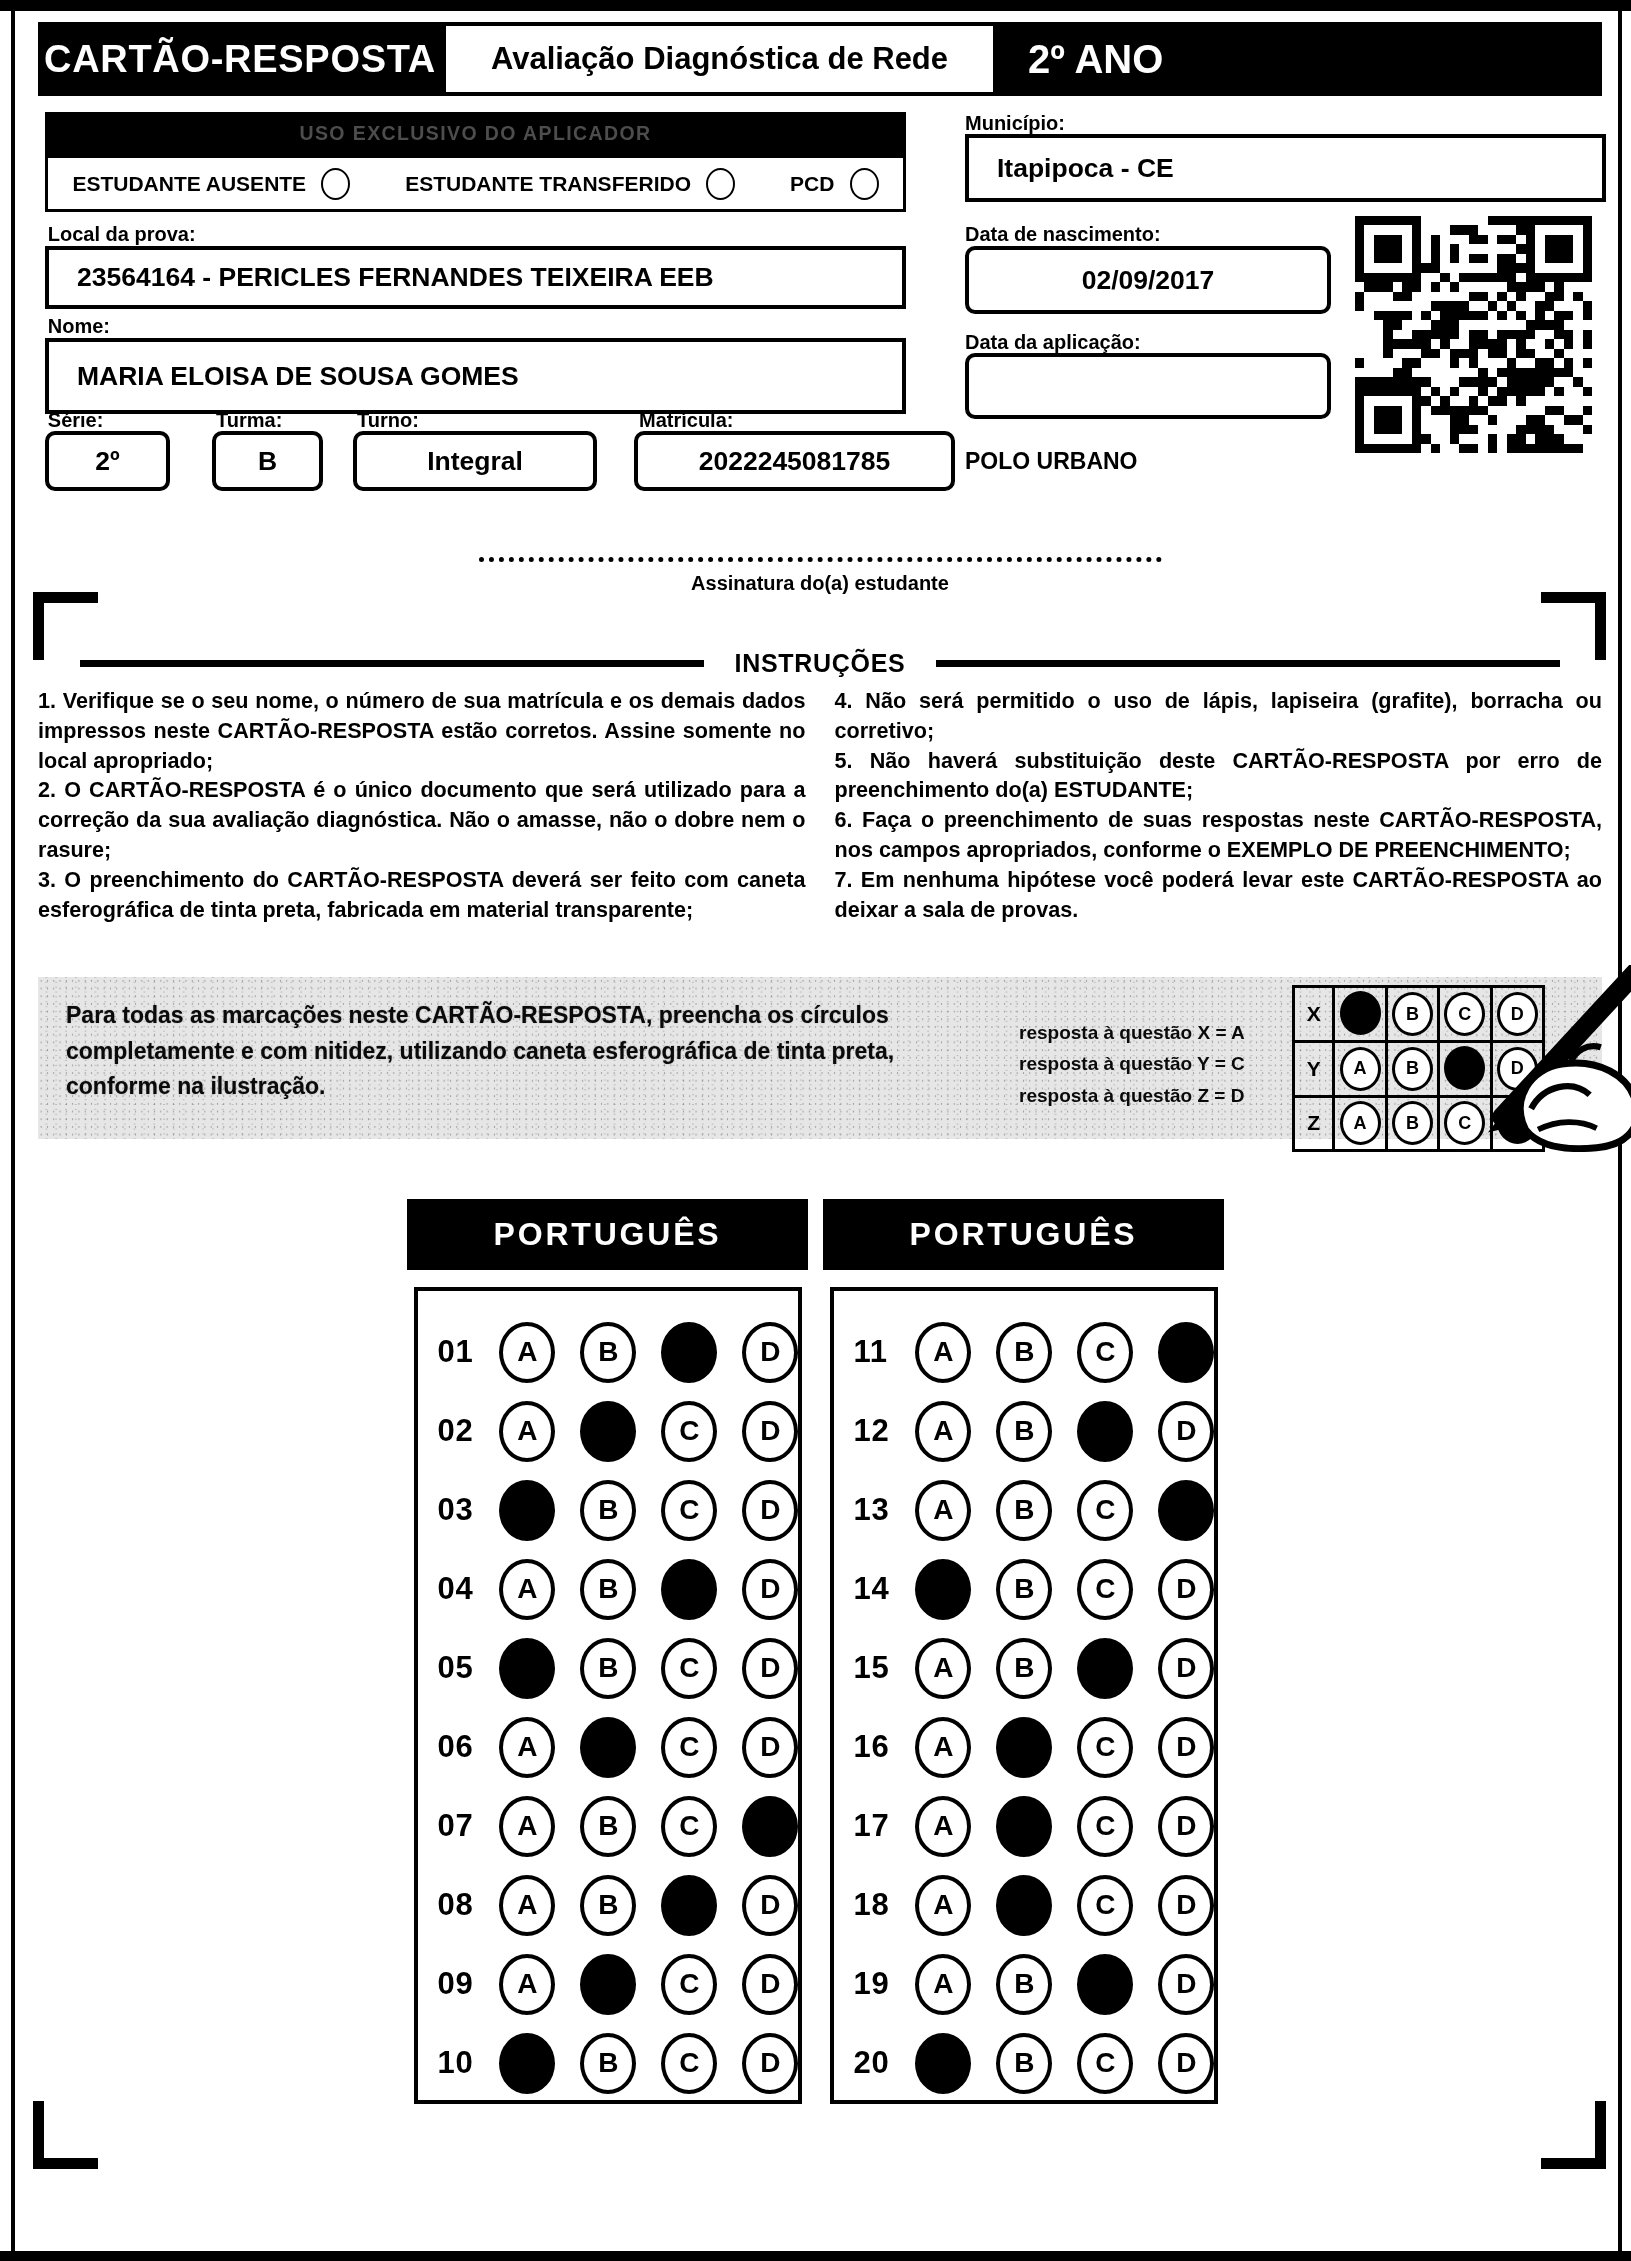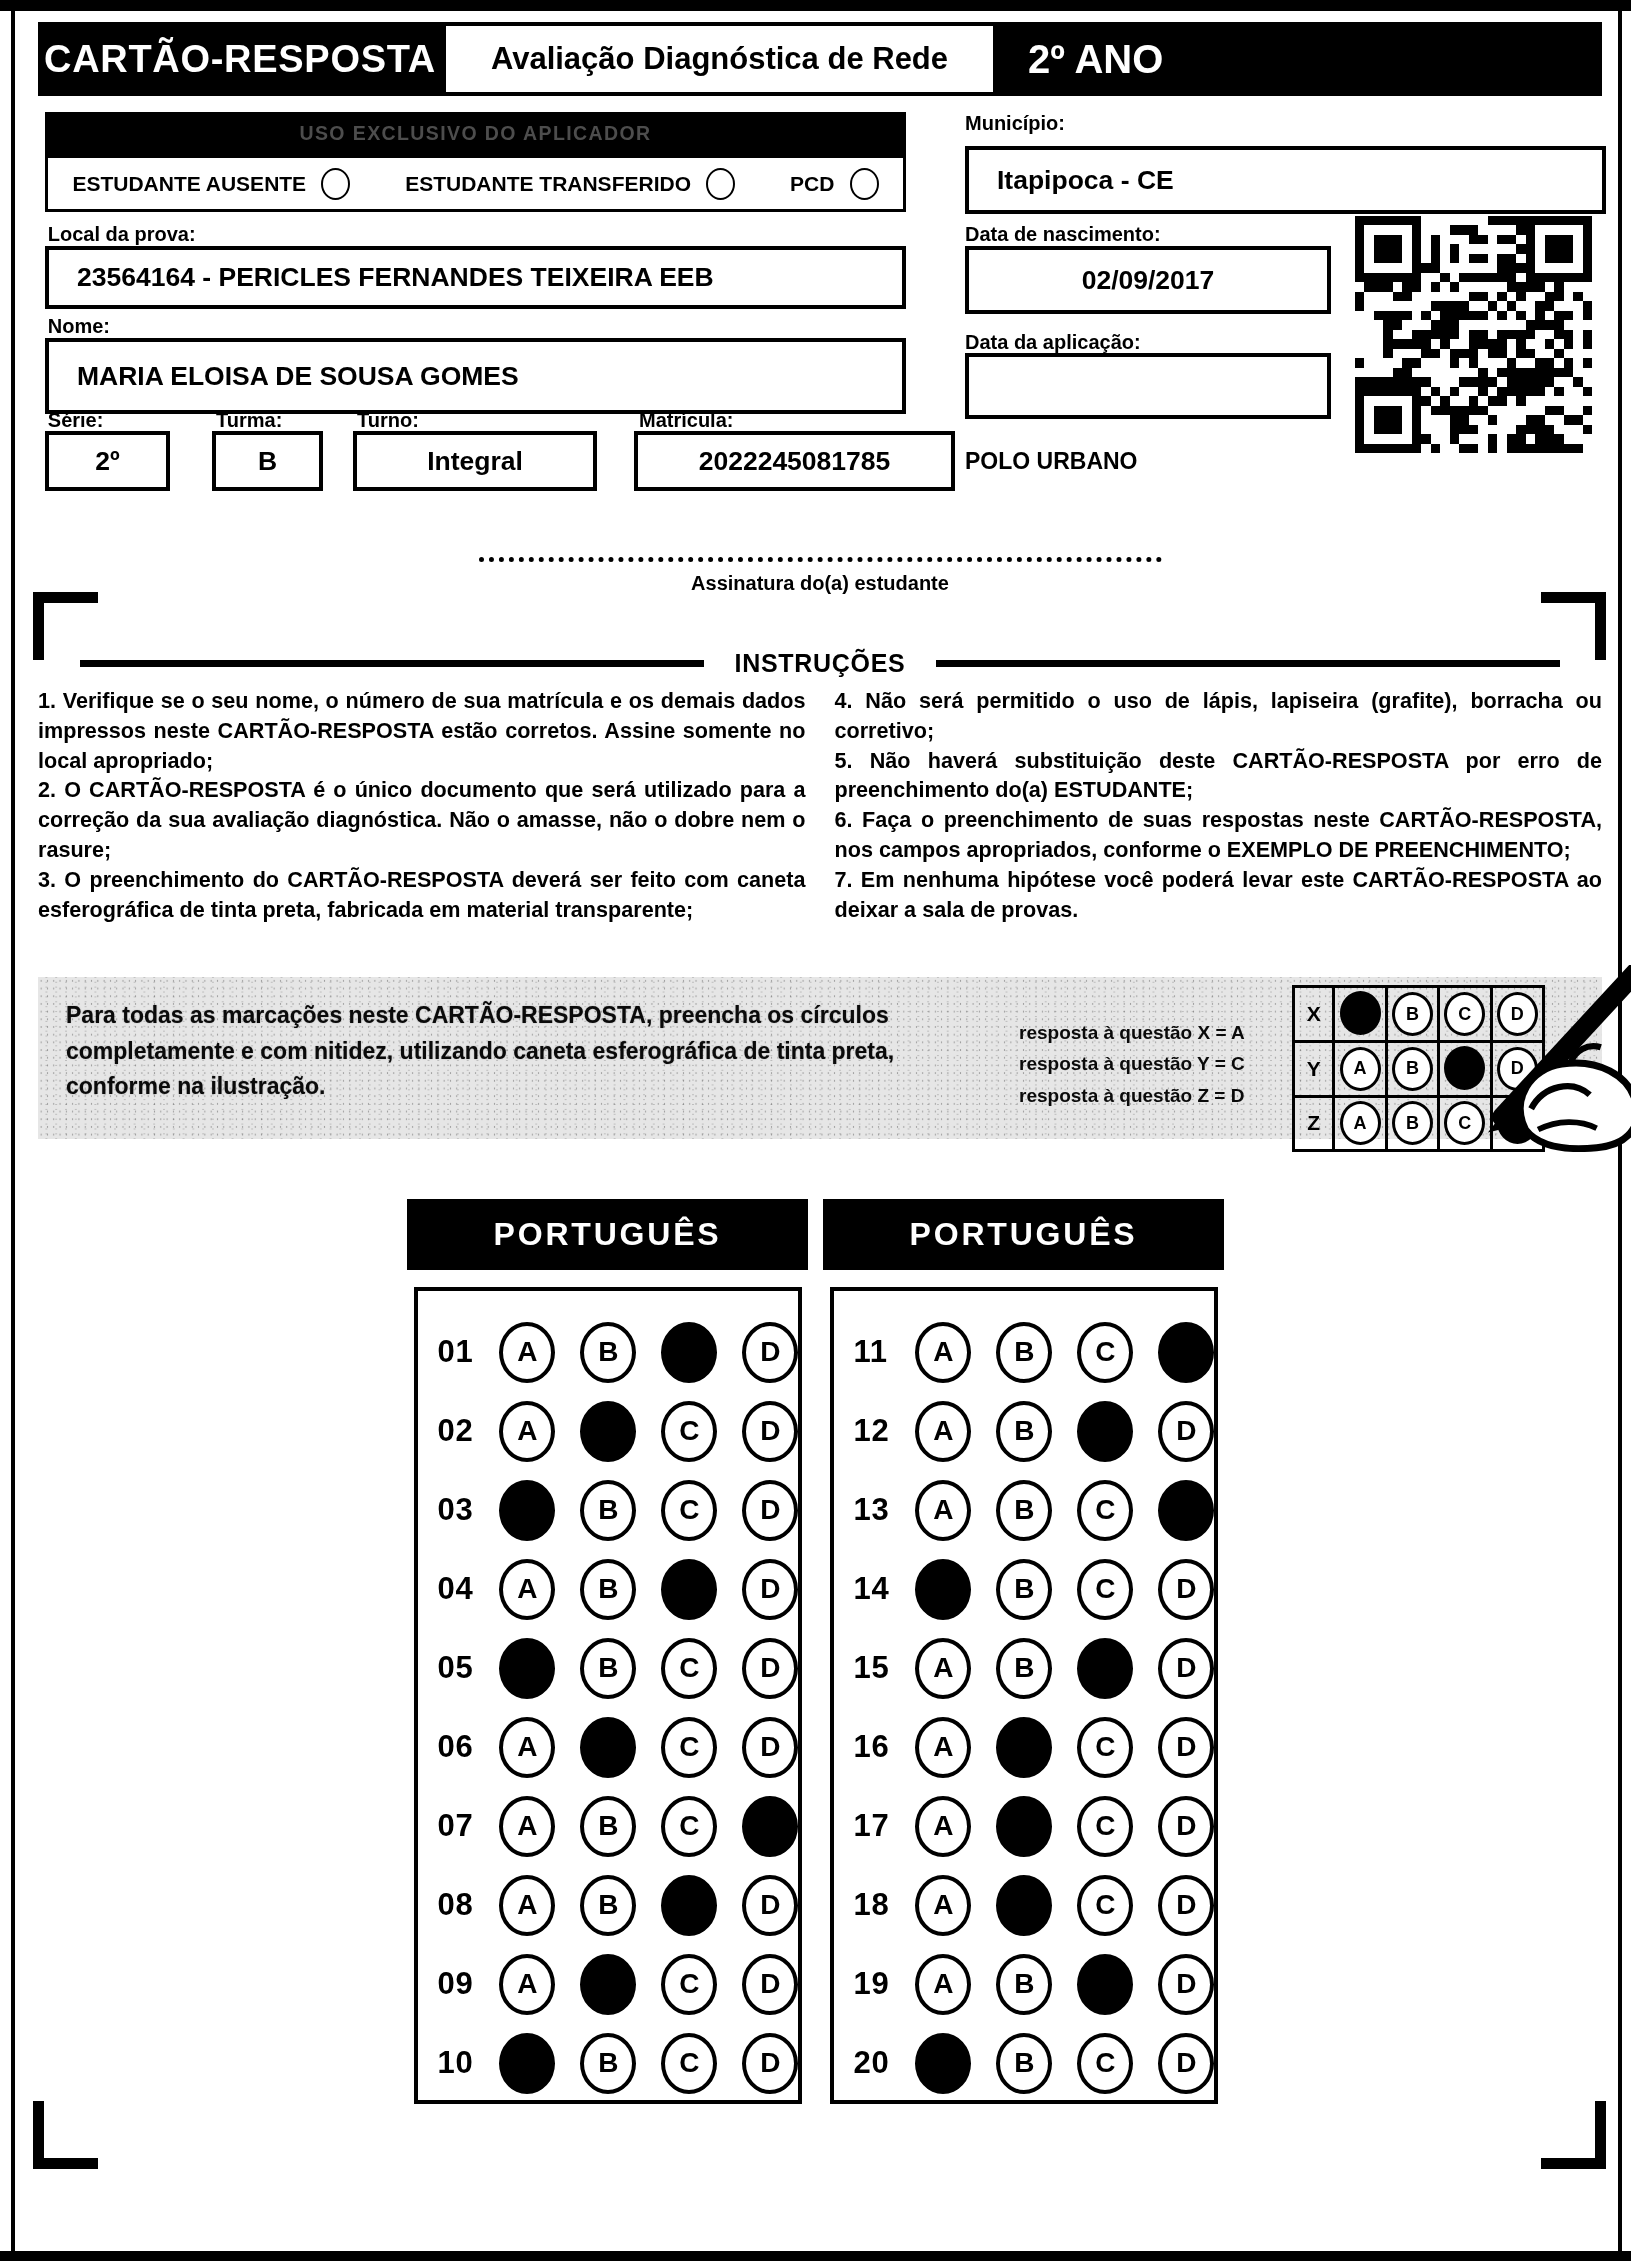--- a/index.html
+++ b/index.html
@@ -30,28 +30,28 @@
                  color:#4d4d4d;font-weight:bold;font-size:19.5px;letter-spacing:1.4px;
                  display:flex;align-items:center;justify-content:center;}
   #status-box{position:absolute;left:7px;top:50px;width:861px;height:57px;border:3.5px solid #000;
               box-sizing:border-box;display:flex;align-items:center;justify-content:space-between;
               padding:0 24.4px;background:#fff;}
   .status-item{display:flex;align-items:center;gap:15.3px;font-weight:bold;font-size:21px;}
   .status-circle{width:25px;height:28px;border:2.8px solid #000;border-radius:50%;background:#fff;}
   .lbl{position:absolute;font-weight:bold;font-size:20px;}
   .fbox{position:absolute;border:4.2px solid #000;box-sizing:border-box;background:#fff;
         display:flex;align-items:center;font-weight:bold;font-size:26.5px;padding-left:28px;}
-  .fbox.center{justify-content:center;padding-left:0;}
+  .fbox.center{justify-content:center;padding-left:0;border-radius:10px;}
   #lbl-local{left:9.8px;top:118px;} #box-local{left:7px;top:141px;width:861px;height:63px;}
   #lbl-nome{left:9.8px;top:210px;}  #box-nome{left:7px;top:233px;width:861px;height:76px;}
   #lbl-serie{left:9.8px;top:304px;} #box-serie{left:7px;top:326px;width:125px;height:60px;}
   #lbl-turma{left:178px;top:304px;}#box-turma{left:174px;top:326px;width:111px;height:60px;}
   #lbl-turno{left:319px;top:304px;}#box-turno{left:315px;top:326px;width:244px;height:60px;}
   #lbl-matricula{left:601px;top:304px;}#box-matricula{left:596px;top:326px;width:321px;height:60px;}
-  #lbl-municipio{left:927px;top:7px;}#box-municipio{left:927px;top:41px;width:641px;height:68px;}
+  #lbl-municipio{left:927px;top:7px;}#box-municipio{left:927px;top:29px;width:641px;height:68px;}
   #lbl-nascimento{left:927px;top:118px;}#box-nascimento{left:927px;top:141px;width:366px;height:68px;}
   #lbl-aplicacao{left:927px;top:226px;}#box-aplicacao{left:927px;top:248px;width:366px;height:66px;}
   #polo{position:absolute;left:927px;top:343px;font-weight:bold;font-size:23px;}
   #qr{position:absolute;left:1317px;top:111px;width:237px;height:237px;}
 
   
   #signature{position:absolute;left:38px;top:557px;width:1564px;text-align:center;}
   .dotline{width:683px;margin:0 auto;border-top:5.6px dotted #000;}
   .sig-label{margin-top:9.8px;font-weight:bold;font-size:20px;}
 

